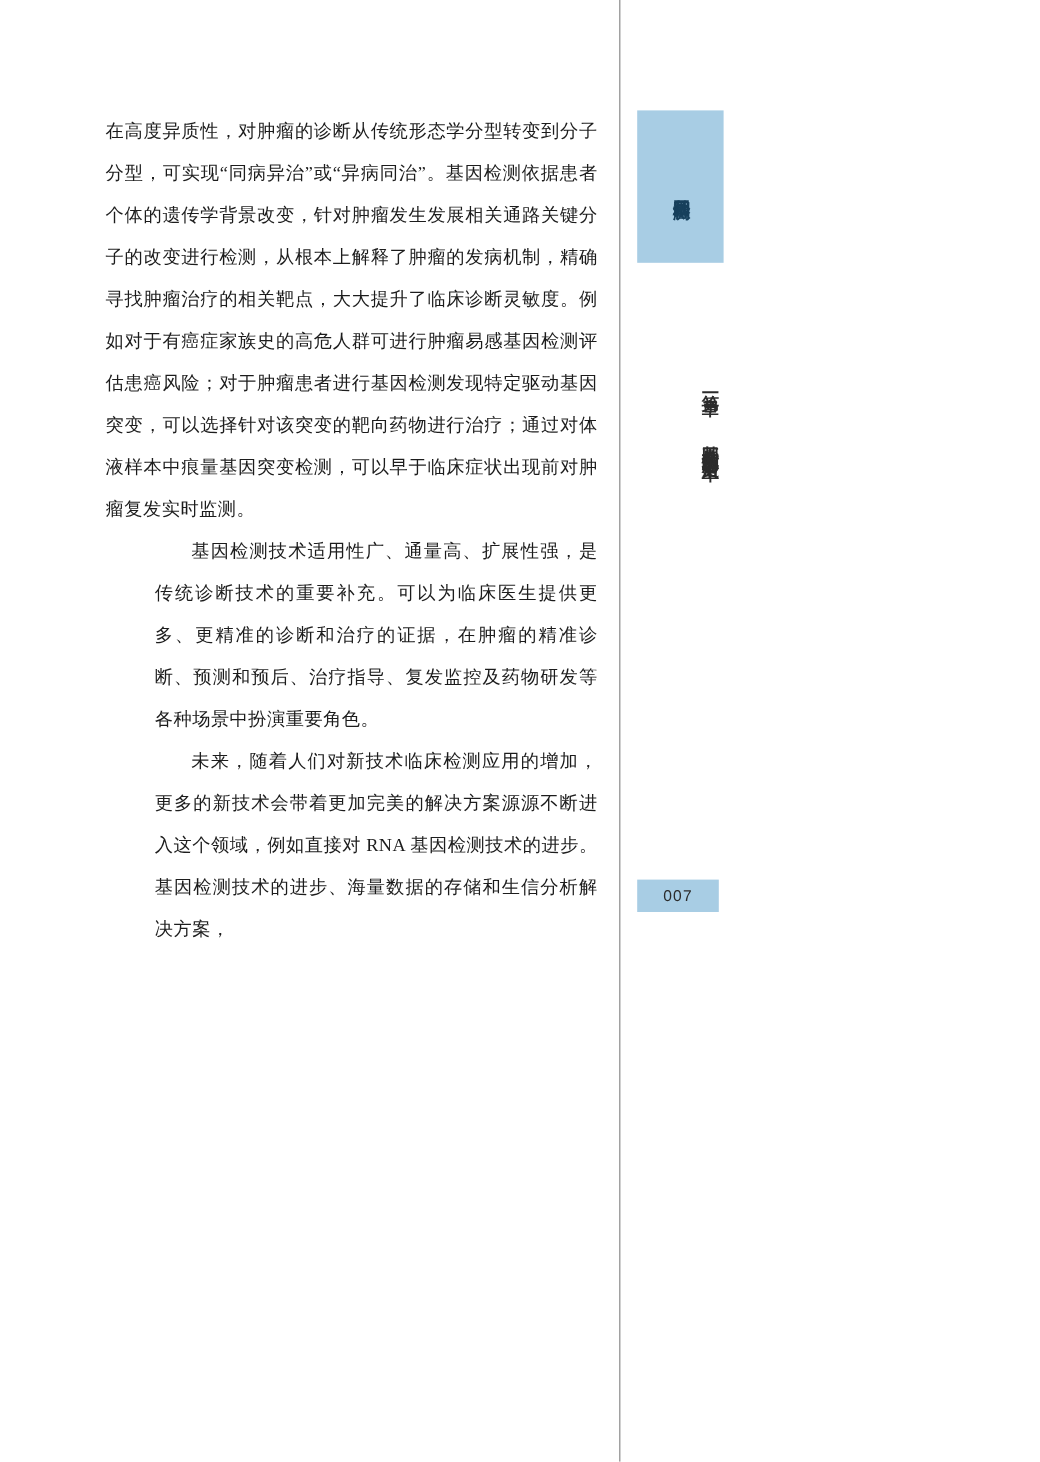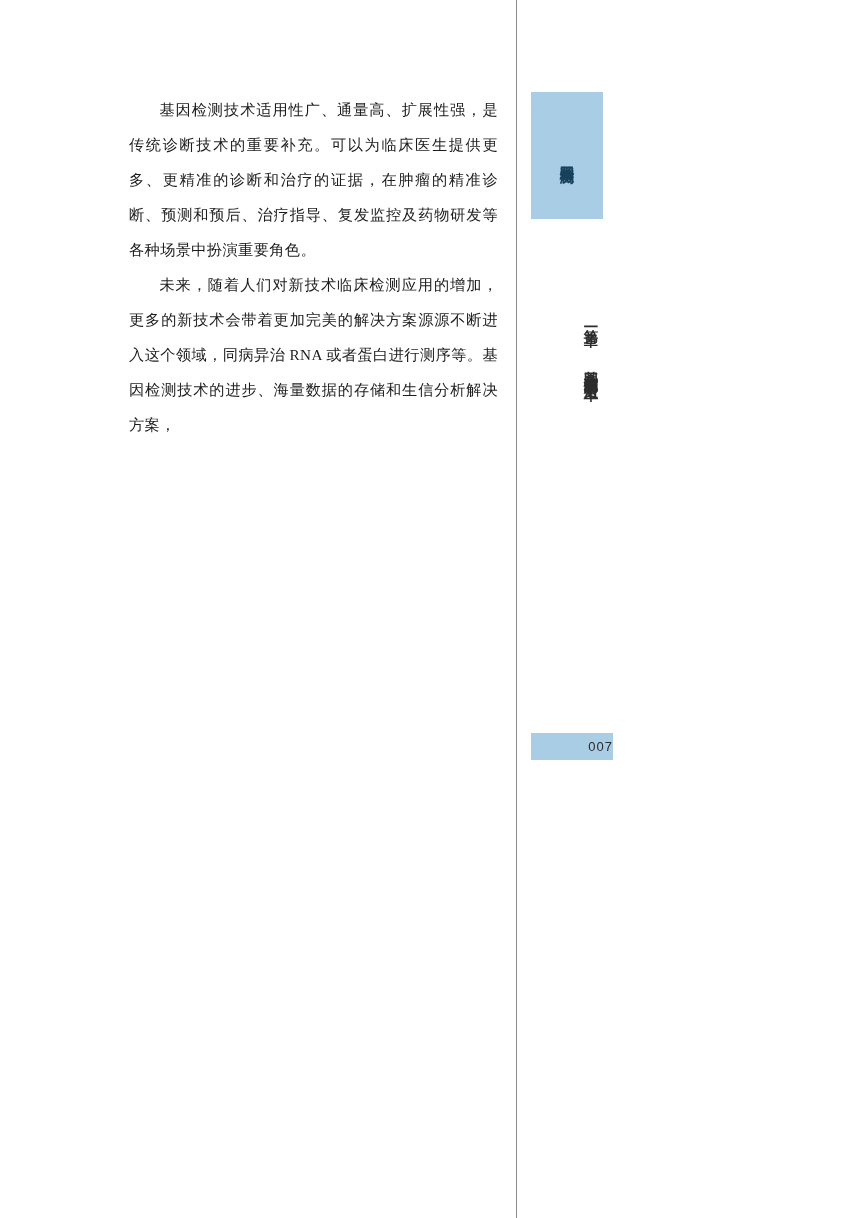--- a/index.html
+++ b/index.html
@@ -102,44 +102,45 @@
     font-family: "Liberation Sans", "DejaVu Sans", sans-serif;
     font-weight: bold;
     white-space: pre;
   }
 
   
   .page-number-box {
     position: absolute;
     left: 531px;
     top: 733px;
-    width: 82px;
+    width: 68px;
     height: 27px;
     background: #a8cde4;
     display: flex;
     align-items: center;
-    justify-content: flex-end;
+    justify-content: center;
   }
   .page-number {
     font-size: 13px;
     color: #2b2b2b;
     letter-spacing: 1px;
     font-family: "Liberation Sans", "DejaVu Sans", sans-serif;
   }
 </style>
 </head>
 <body>
 
 <div class="page">
 
   <div class="column-rule"></div>
 
   <div class="text-column">
+    <p class="para">在高度异质性，对肿瘤的诊断从传统形态学分型转变到分子分型，可实现“同病异治”或“异病同治”。基因检测依据患者个体的遗传学背景改变，针对肿瘤发生发展相关通路关键分子的改变进行检测，从根本上解释了肿瘤的发病机制，精确寻找肿瘤治疗的相关靶点，大大提升了临床诊断灵敏度。例如对于有癌症家族史的高危人群可进行肿瘤易感基因检测评估患癌风险；对于肿瘤患者进行基因检测发现特定驱动基因突变，可以选择针对该突变的靶向药物进行治疗；通过对体液样本中痕量基因突变检测，可以早于临床症状出现前对肿瘤复发实时监测。</p>
     <p class="para indent">基因检测技术适用性广、通量高、扩展性强，是传统诊断技术的重要补充。可以为临床医生提供更多、更精准的诊断和治疗的证据，在肿瘤的精准诊断、预测和预后、治疗指导、复发监控及药物研发等各种场景中扮演重要角色。</p>
-    <p class="para indent">未来，随着人们对新技术临床检测应用的增加，更多的新技术会带着更加完美的解决方案源源不断进入这个领域，同病异治 RNA 或者蛋白进行测序等。基因检测技术的进步、海量数据的存储和生信分析解决方案，</p>
+    <p class="para indent">未来，随着人们对新技术临床检测应用的增加，更多的新技术会带着更加完美的解决方案源源不断进入这个领域，例如直接对 RNA 基因检测技术的进步。基因检测技术的进步、海量数据的存储和生信分析解决方案，</p>
   </div>
 
   <div class="side-tab">
     <div class="side-tab-text">基因检测</div>
   </div>
 
   <div class="chapter-vertical">第一章  基因检测的历史沿革</div>
 
   <div class="page-number-box">
     <span class="page-number">007</span>

